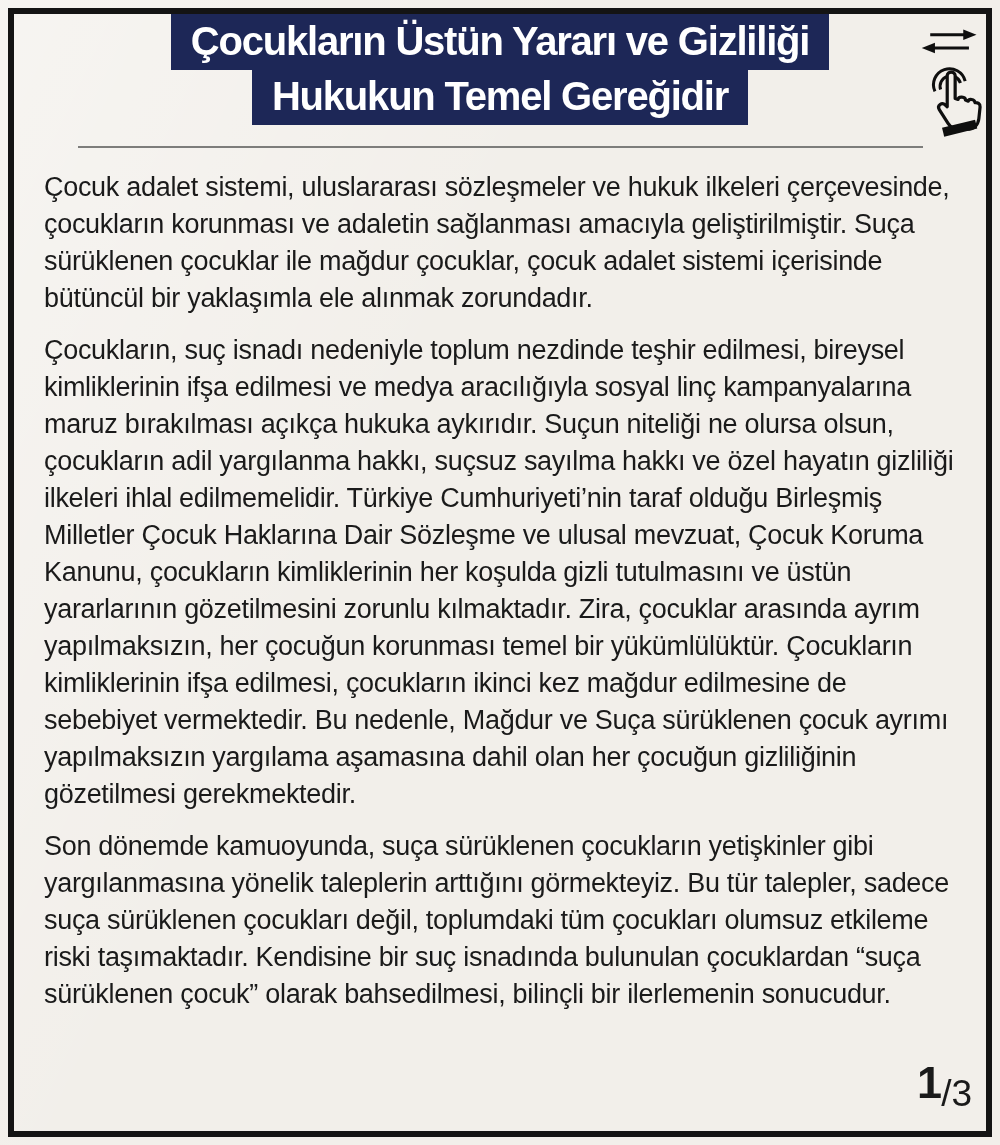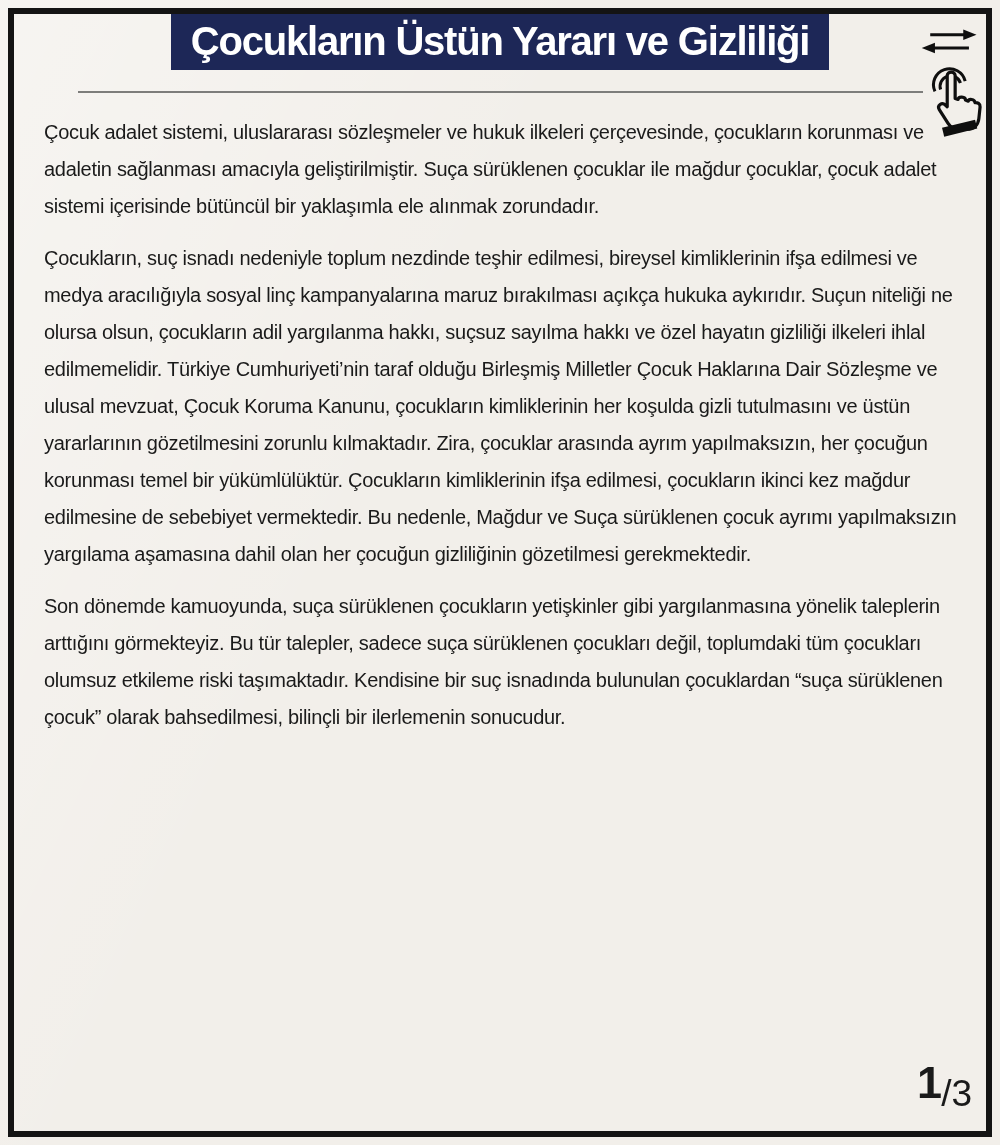--- a/index.html
+++ b/index.html
@@ -46,21 +46,21 @@
   .divider {
     width: 845px;
     margin: 21px auto 0;
     border: none;
     border-top: 2px solid var(--divider, #7d7d7b);
   }
   .content {
     width: 920px;
     margin: 21px 0 0 44px;
     color: var(--text, #1a1a1a);
-    font-size: 20px;
+    font-size: 27px;
     line-height: 37px;
     letter-spacing: -0.3px;
     text-align: left;
   }
   .content p {
     margin: 0 0 15px 0;
   }
   .swipe-icon {
     position: absolute;
     top: 26px;
@@ -86,20 +86,21 @@
   }
 </style>
 </head>
 <body>
 
 <div class="poster">
   <div class="frame"></div>
 
   <header class="header">
     <span class="title-line line1">Çocukların Üstün Yararı ve Gizliliği</span><br>
+    <span class="title-line line2">Hukukun Temel Gereğidir</span>
   </header>
 
   <svg class="swipe-icon" width="68" height="112" viewBox="0 0 72 118" xmlns="http://www.w3.org/2000/svg">
     <g stroke="#0f0f0f" fill="none" stroke-width="3.2">
       <line x1="14" y1="9" x2="50" y2="9"></line>
       <line x1="55" y1="23" x2="18" y2="23"></line>
       <path d="M19 69 A17 17 0 1 1 51 58"></path>
       <path d="M25 67 A11 11 0 1 1 46 60"></path>
     </g>
     <polygon points="49,3.5 63,9 49,14.5" fill="#0f0f0f"></polygon>

